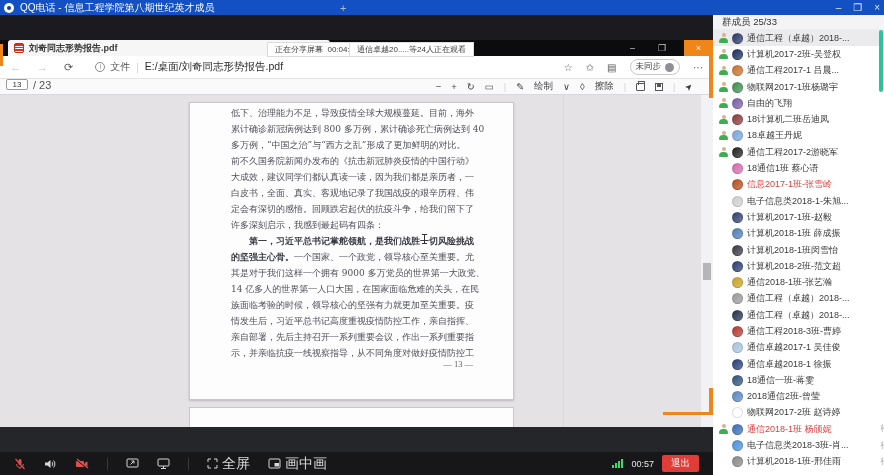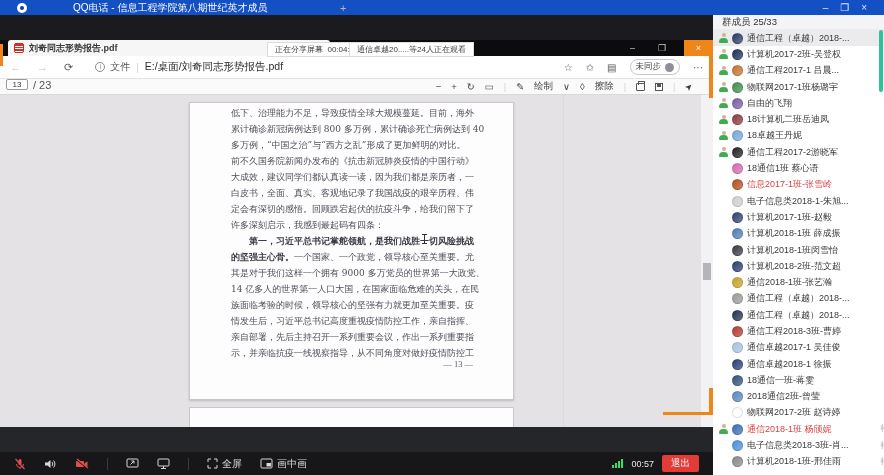--- a/index.html
+++ b/index.html
@@ -1,21 +1,21 @@
 <!DOCTYPE html>
 <html><head>
 <meta charset="utf-8">
 <style>
   * { margin:0; padding:0; box-sizing:border-box; }
   html,body { width:884px; height:475px; overflow:hidden; font-family:"Liberation Sans",sans-serif; }
   #stage { position:relative; width:884px; height:475px; background:#1b1b1f; overflow:hidden; }
   .abs { position:absolute; }
 
   
-  #titlebar { left:0; top:0; width:884px; height:15px; background:#1350c4; display:flex; align-items:center; padding:0 17px;gap:40px; }
+  #titlebar { left:0; top:0; width:884px; height:15px; background:#1350c4; display:flex; align-items:center; padding:0 4px; }
   .qq-ico { width:10px; height:10px; border-radius:50%; background:#fff; position:relative; margin-right:6px; flex:0 0 auto; }
   .qq-ico::after { content:""; position:absolute; left:3px; top:3px; width:4px; height:4px; border-radius:50%; background:#0d3d9e; }
   #titlebar .t { color:#fff; font-size:10px; white-space:nowrap; }
   .winctl { margin-left:auto; display:flex; gap:12px; color:#dce6ff; font-size:10px; line-height:10px; }
   .winctl span { cursor:default; }
 
   
   #browser { left:0; top:40px; width:713px; height:387px; background:#e4e2e5; }
   #tabstrip { left:0; top:40px; width:713px; height:16px; background:#0c0c0e; }
   #tab { position:absolute; left:8px; top:0; width:322px; height:16px; background:#f7f6f7; border-radius:3px 3px 0 0; display:flex; align-items:center; padding:0 6px;font-weight:bold; }
@@ -76,21 +76,21 @@
   .orange { background:#f08519; }
   #ob-left { left:0; top:44px; width:3px; height:22px; }
   #ob-right { left:709px; top:40px; width:4px; height:58px; }
   #ob-br-v { left:709px; top:388px; width:4px; height:27px; }
   #ob-br-h { left:663px; top:412px; width:50px; height:3px; }
 
   
   #botbar-up { left:0; top:427px; width:713px; height:25px; background:#24262a; }
   #botbar { left:0; top:452px; width:713px; height:23px; background:#17171a; display:flex; align-items:center; padding:0 14px; gap:18px; }
   .bb-sep { width:1px; height:12px; background:#3a3a3e; }
-  .bb-item { display:flex; align-items:center; gap:4px; color:#d8d8d8; font-size:10px; }
+  .bb-item { display:flex; align-items:center; gap:4px; color:#d8d8d8; font-size:14px; }
   #bb-right { margin-left:auto; display:flex; align-items:center; gap:8px; }
   #bb-time { color:#e8e8e8; font-size:9px; }
   #exit-btn { background:#e23c39; color:#fff; font-size:9.5px; border-radius:2px; padding:2px 9px; }
   .sig { display:flex; align-items:flex-end; gap:1px; }
   .sig i { width:2px; background:#3ddc6a; display:block; }
 
   
   #panel { left:713px; top:15px; width:201px; height:460px; background:#ffffff; overflow:hidden; }
   #panel-h { height:15px; background:#f4f4f6; display:flex; align-items:center; padding:0 9px; font-size:9.5px; color:#333; border-bottom:1px solid #ececec; }
   .mrow { height:16.3px; display:flex; align-items:center; padding:0 4px 0 6px; font-size:9px; color:#3a3a3a; }

